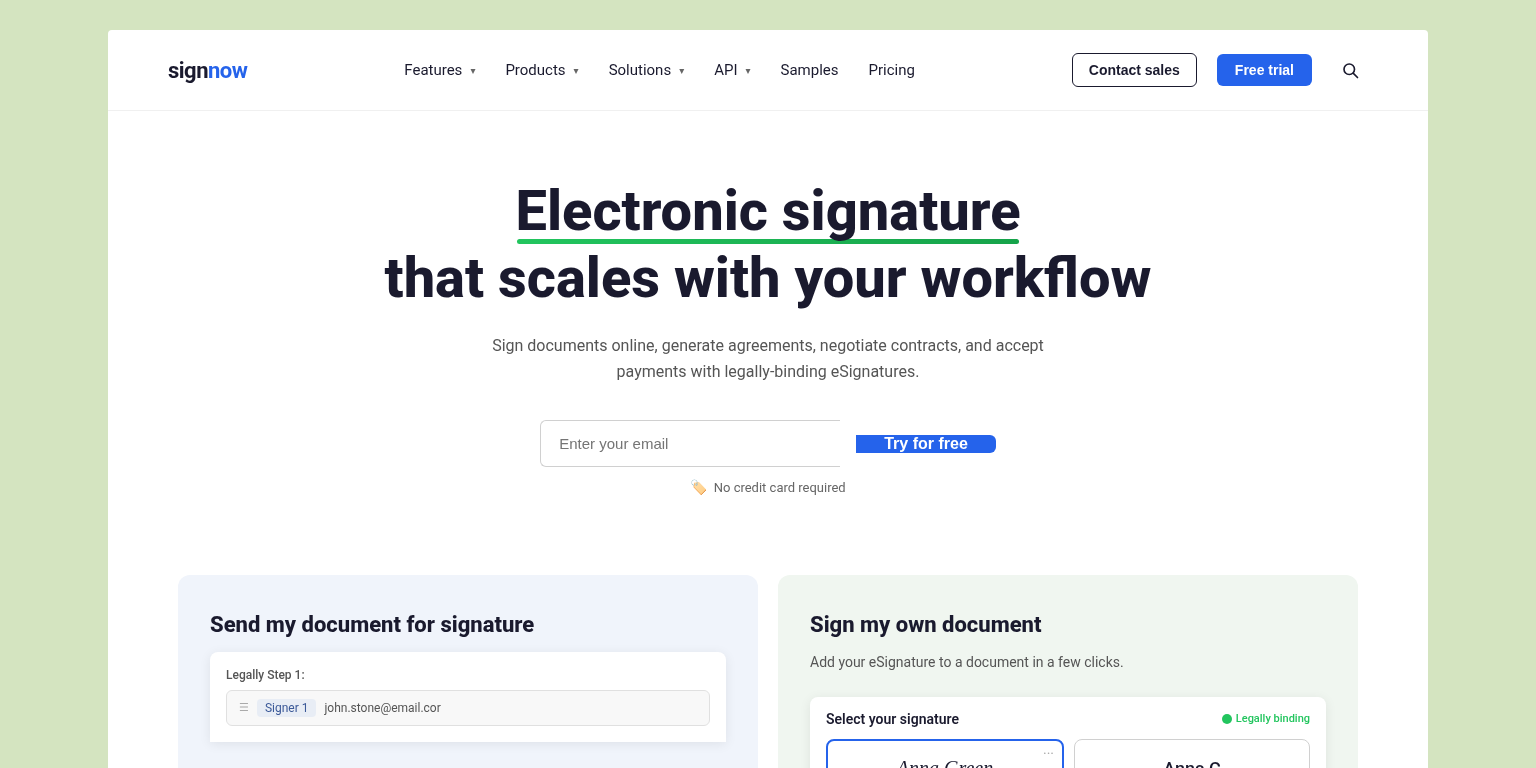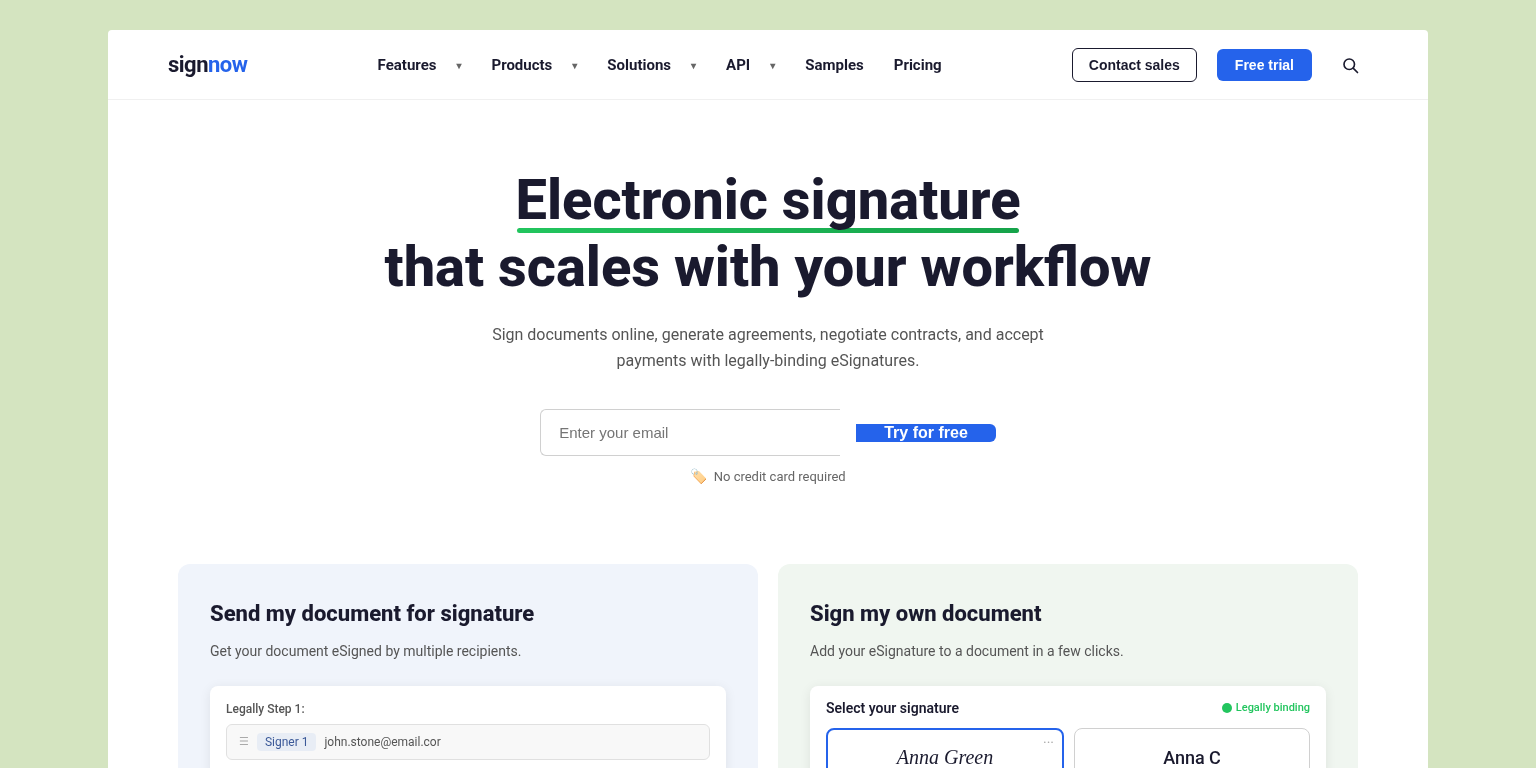--- a/index.html
+++ b/index.html
@@ -19,48 +19,48 @@
       max-width: 1320px;
       border-radius: 4px;
       overflow: hidden;
     }
     
     .header {
       display: flex;
       align-items: center;
       justify-content: space-between;
       padding: 0 60px;
-      height: 70px;
+      height: 81px;
       border-bottom: 1px solid #f0f0f0;
     }
     .header-logo {
       font-size: 22px;
       font-weight: 700;
       color: #1a1a2e;
       text-decoration: none;
       letter-spacing: -0.5px;
     }
     .header-logo span {
       color: #2563eb;
     }
     .nav {
       display: flex;
       align-items: center;
       gap: 6px;
     }
     .nav-item {
       display: flex;
       align-items: center;
-      gap: 20px;
+      gap: 8px;
       padding: 8px 12px;
       font-size: 15px;
       color: #1a1a2e;
       cursor: pointer;
       border-radius: 4px;
-      font-weight: 700;
+      font-weight: 400;
     }
     .nav-item .chevron {
       font-size: 10px;
       color: #666;
       margin-top: 1px;
     }
     .header-actions {
       display: flex;
       align-items: center;
       gap: 20px;
@@ -373,21 +373,20 @@
       <div class="no-credit-card">
         <span class="emoji">🏷️</span>
         <span>No credit card required</span>
       </div>
     </section>
 
     <div class="feature-cards">
 
       <div class="feature-card">
         <div class="feature-card-title">Send my document for signature</div>
-        <div class="feature-card-desc">Get your document eSigned by multiple recipients.</div>
         <div class="signing-mock">
           <div class="signing-step-label">Legally Step 1:</div>
           <div class="signing-row">
             <span class="grip-icon">☰</span>
             <span class="signer-badge">Signer 1</span>
             <span class="email-text">john.stone@email.cor</span>
           </div>
         </div>
       </div>
 

